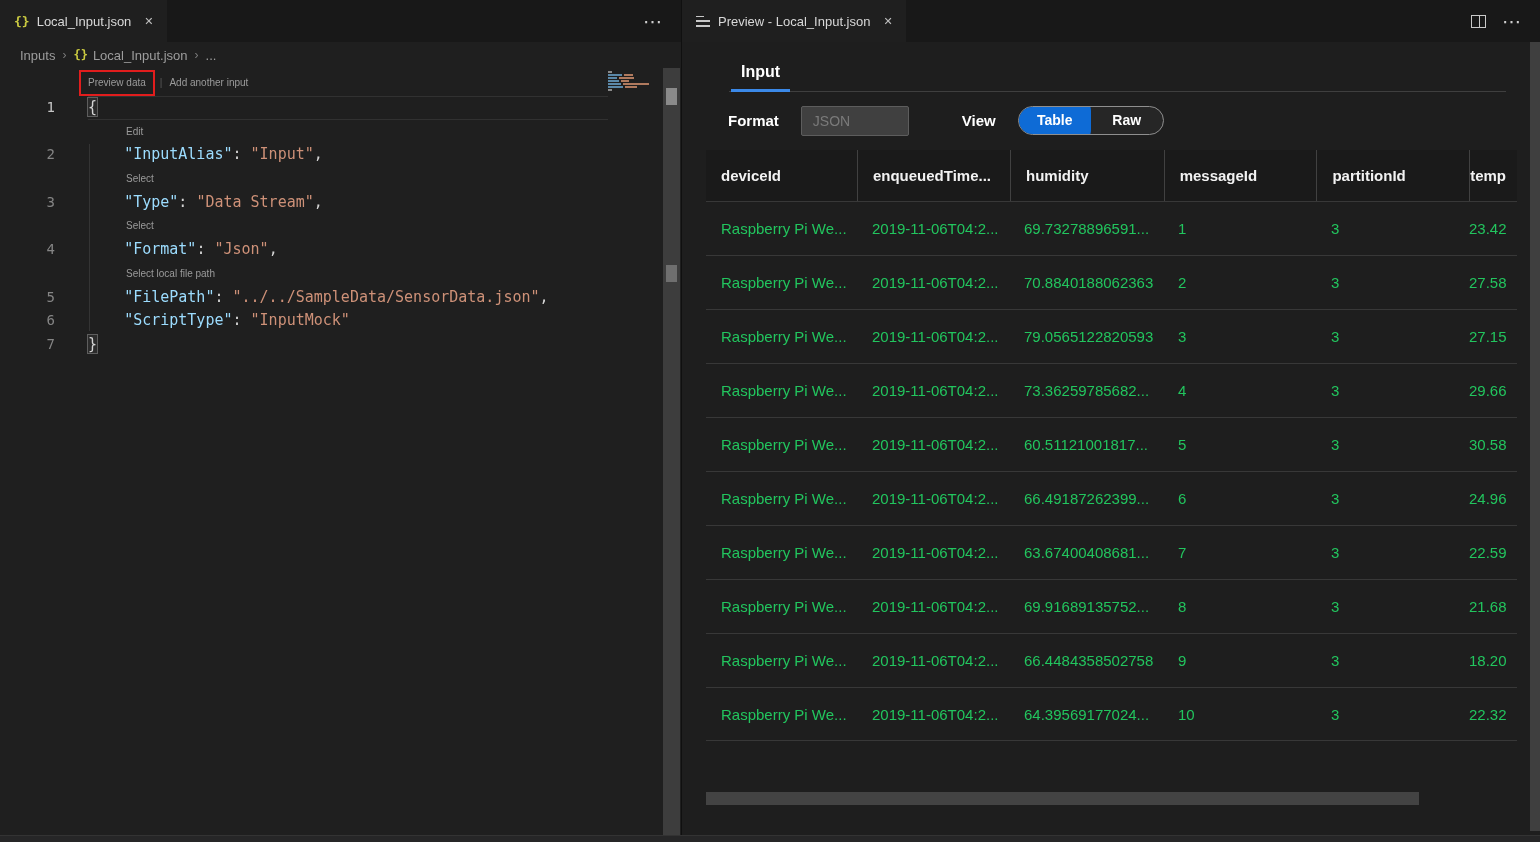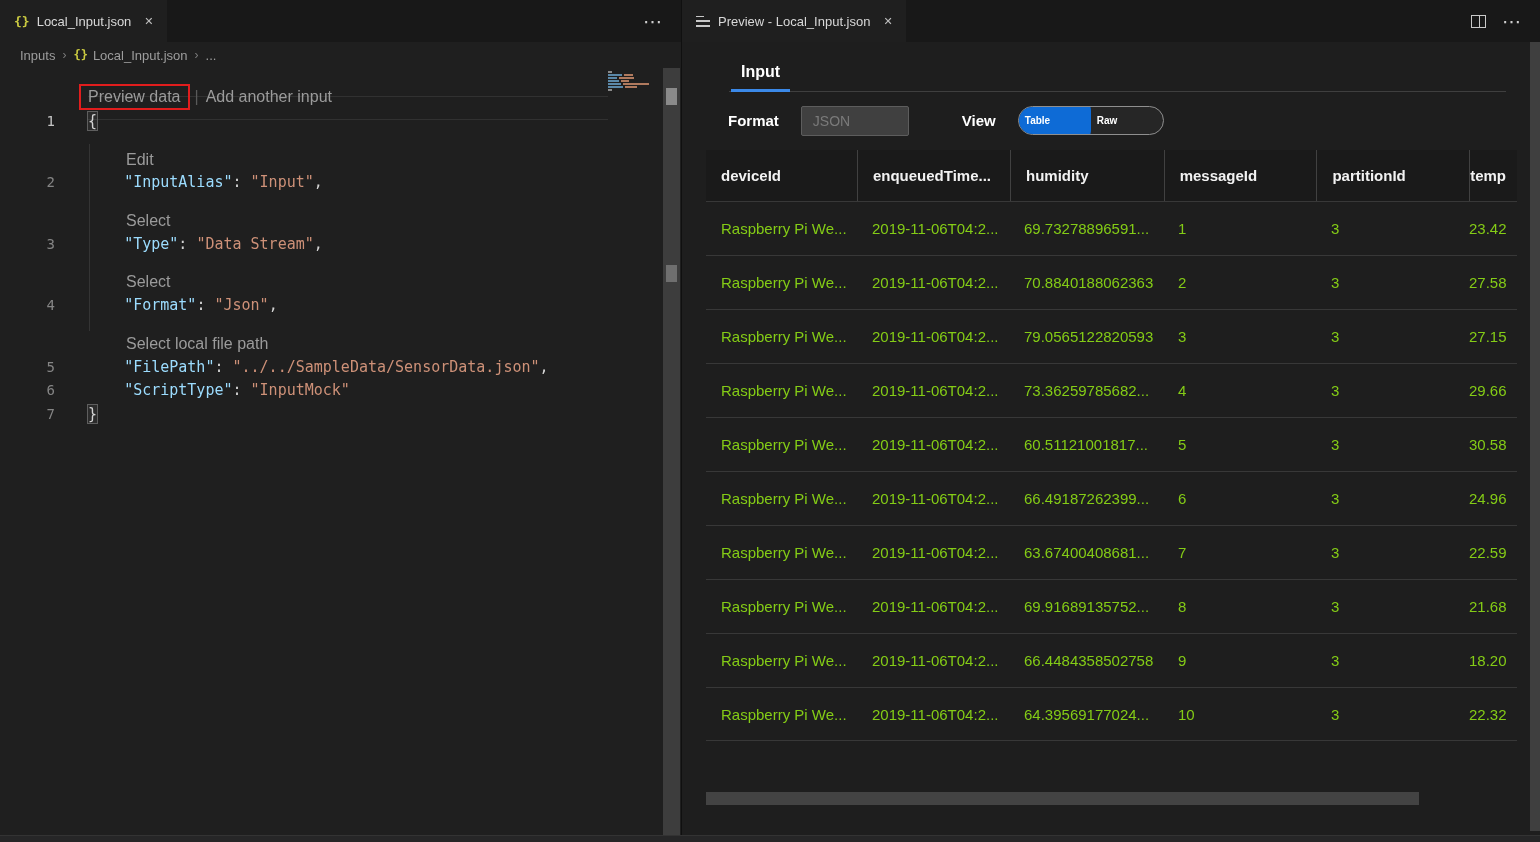--- a/index.html
+++ b/index.html
@@ -22,21 +22,21 @@
   .split-icon { width:15px; height:13px; border:1.4px solid #c9c9c9; position:relative; cursor:pointer; }
   .split-icon::after { content:""; position:absolute; left:50%; top:0; bottom:0; width:1.4px; background:#c9c9c9; }
 
   .breadcrumbs { height:26px; flex:0 0 26px; background:#1f1f1f; display:flex; align-items:center; padding-left:20px; font-size:13px; color:#9d9d9d; gap:7px; }
   .crumb { cursor:pointer; display:flex; align-items:center; gap:5px; }
   .crumb-sep { color:#7c7c7c; font-size:12px; }
   .crumb .tab-icon-braces { margin-right:0; font-size:12px; }
 
   .editor { flex:1; background:#1f1f1f; position:relative; font-family:"DejaVu Sans Mono", monospace; overflow:hidden; }
   .code-area { position:absolute; inset:0; padding-top:2px; }
-  .lens-row { height:23.7px; line-height:23.7px; padding-left:126px; color:#9b9b9b; font-size:16px; font-family:"Liberation Sans",sans-serif; white-space:nowrap;margin-top:14px; }
+  .lens-row { height:23.7px; line-height:23.7px; padding-left:126px; color:#9b9b9b; font-size:10px; font-family:"Liberation Sans",sans-serif; white-space:nowrap; }
   .lens-row.top { height:26px; line-height:26px; padding-left:88px; }
   .lens-link { cursor:pointer; }
   .lens-boxed { display:inline-block; border:2px solid #e11d1d; padding:0 7px; margin-left:-9px; line-height:22px; }
   .lens-sep { color:#5a5a5a; margin:0 7px 0 5px; }
   .code-row { height:23.7px; line-height:23.7px; position:relative; font-size:15px; white-space:pre; }
   .gutter { position:absolute; left:0; top:0; width:55px; text-align:right; color:#858585; font-size:14px; }
   .gutter.active { color:#c6c6c6; }
   .content { position:absolute; left:88px; top:0; }
   .tok-k { color:#9cdcfe; }
   .tok-s { color:#ce9178; }
@@ -64,28 +64,28 @@
   .section-tabs { margin:21px 0 0 47px; width:777px; border-bottom:1px solid #3f3f3f; }
   .section-tab { display:inline-block; position:relative; padding:0 10px 10px 10px; margin-left:2px; color:#ffffff; font-weight:700; font-size:16px; cursor:pointer; }
   .section-tab::after { content:""; position:absolute; left:0; right:0; bottom:-1px; height:3px; background:#3b89e8; }
 
   .controls { display:flex; align-items:center; margin:13px 0 0 46px; height:31px; }
   .ctl-label { color:#ffffff; font-weight:700; font-size:15px; }
   .format-input { width:108px; height:30px; margin-left:22px; background:#404040; border:1px solid #5d5d5d; border-radius:2px; color:#cccccc; padding:0 11px; font-size:14px; font-family:"Liberation Sans",sans-serif; outline:none; }
   .format-input::placeholder { color:#7a7a7a; }
   .view-label { margin-left:53px; }
   .toggle { margin-left:22px; display:flex; align-items:center; border:1px solid #8f8f8f; border-radius:15px; background:#262626; height:29px; padding:0; overflow:hidden; }
-  .toggle-opt { min-width:72px; line-height:27px; color:#ffffff; font-size:10px; font-weight:600; padding:10px 6px; border-radius:14px; cursor:pointer; }
+  .toggle-opt { min-width:72px; text-align:center; line-height:27px; color:#ffffff; font-size:14px; font-weight:600; padding:10px 6px; border-radius:14px; cursor:pointer; }
   .toggle-opt.active { background:#0e6bd6; }
 
   .datatable { margin:14px 0 0 24px; width:811px; font-size:15px; }
   .thead { display:flex; height:51px; align-items:stretch; color:#f2f2f2; font-weight:700; background:#1a1a1a;gap:19px; }
   .th { display:flex; align-items:center; padding-left:15px; }
   .th + .th { border-left:1px solid #414141; }
-  .trow { display:flex; height:54px; align-items:center; color:#84cc16; border-top:1px solid #383838; }
+  .trow { display:flex; height:54px; align-items:center; color:#22c55e; border-top:1px solid #383838; }
   .trow:last-child { border-bottom:1px solid #383838; }
   .td { padding-left:15px; white-space:nowrap; overflow:hidden; }
   .th:nth-child(1), .td:nth-child(1) { width:151px; }
   .th:nth-child(2), .td:nth-child(2) { width:152px; }
   .th:nth-child(3), .td:nth-child(3) { width:154px; }
   .th:nth-child(4), .td:nth-child(4) { width:153px; }
   .th:nth-child(5), .td:nth-child(5) { width:153px; }
   .th:nth-child(6), .td:nth-child(6) { flex:1; justify-content:flex-end; text-align:right; padding-left:0; padding-right:11px; }
 
   .h-scrollbar { position:absolute; left:24px; top:750px; width:713px; height:13px; background:#434343; cursor:pointer; }

